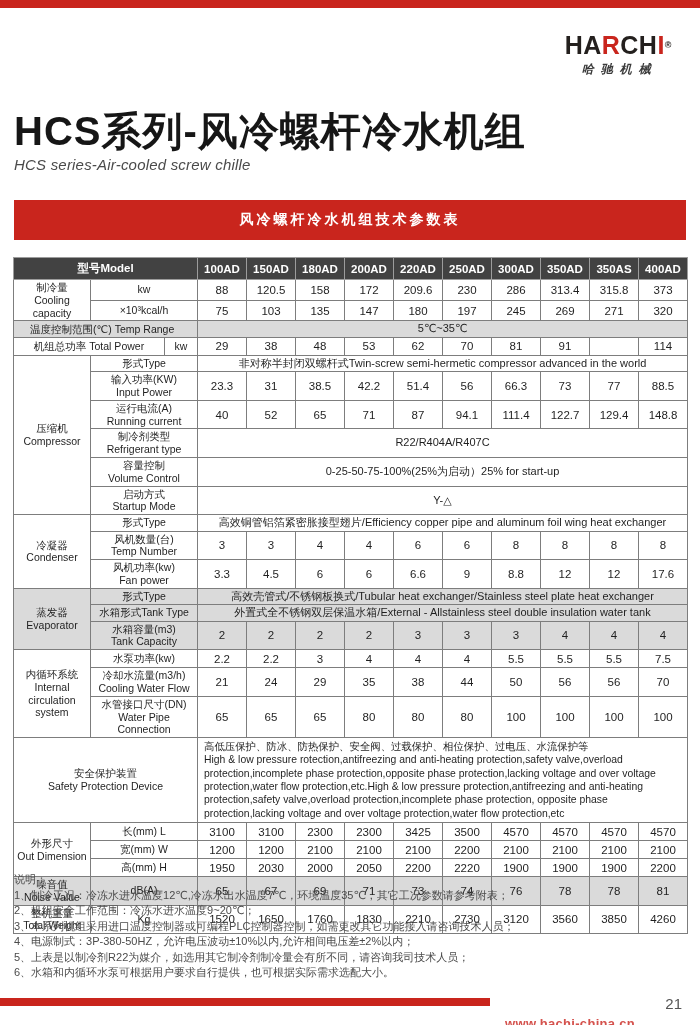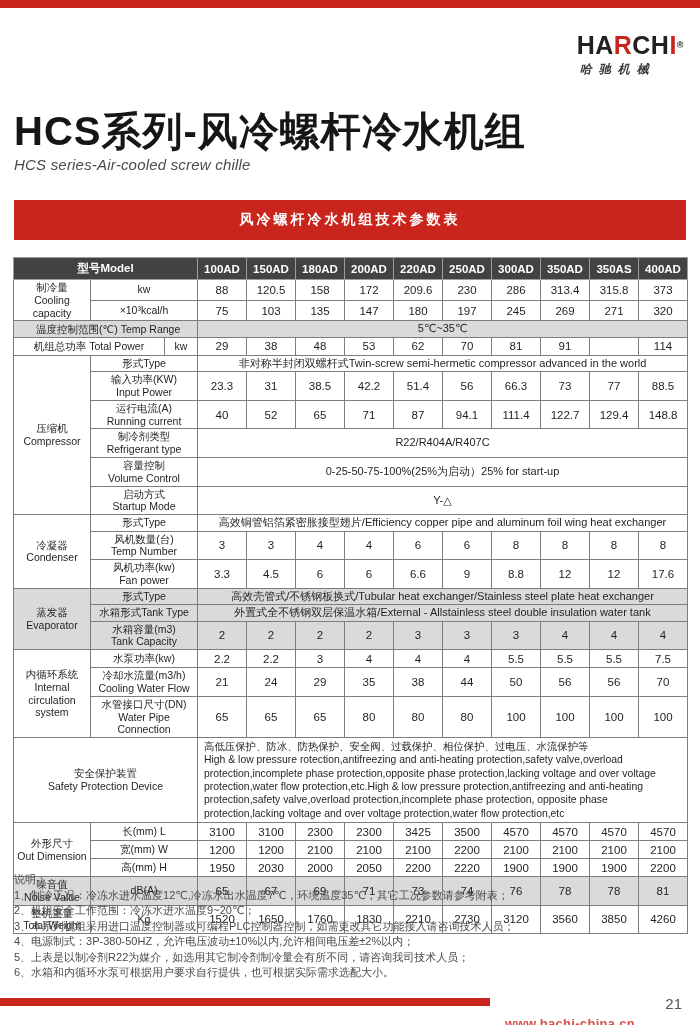--- a/index.html
+++ b/index.html
@@ -2,21 +2,21 @@
 <html><head>
 <meta charset="utf-8">
 <style>
   html,body{margin:0;padding:0;background:#ffffff;}
   .page{position:relative;width:700px;height:1025px;background:#fff;overflow:hidden;
         font-family:"Liberation Sans","DejaVu Sans",sans-serif;color:#222;}
 
   .top-bar{position:absolute;left:0;top:0;width:700px;height:8px;background:#c9251d;}
 
   
-  .logo{position:absolute;top:33px;right:16px;text-align:left;}
+  .logo{position:absolute;top:33px;right:28px;text-align:center;}
   .wordmark{font-size:25px;font-weight:900;letter-spacing:0.5px;color:#24201e;line-height:25px;white-space:nowrap;}
   .wordmark .red{color:#c9251d;}
   .reg{font-size:9px;vertical-align:top;color:#24201e;font-weight:700;}
   .logo-sub{margin-top:3px;padding-left:3px;font-size:12px;font-weight:700;font-style:italic;
             letter-spacing:7px;color:#3a3a3a;white-space:nowrap;}
 
   
   .title-block{position:absolute;left:14px;top:110px;}
   .title{font-size:40px;font-weight:600;letter-spacing:1px;color:#161616;line-height:42px;}
   .subtitle{font-size:15px;font-weight:500;color:#4a4a4a;margin-top:4px;letter-spacing:0.2px;font-style:italic;}
@@ -32,21 +32,21 @@
   td{border:1px solid #7d7d7d;text-align:center;vertical-align:middle;
      padding:1px 2px;font-size:10.5px;color:#1f1f1f;}
   td div{line-height:1.22;}
   td.val{font-size:11.5px;height:15px;}
   tr.head td{background:#424242;color:#ffffff;border-color:#9c9c9c;font-weight:600;
              font-size:11.5px;height:19px;}
   tr.head td.val{font-weight:600;}
   tr.shade td{background:#dadada;}
   td.fullspan{font-size:11px;}
   td.seclab{font-size:10.5px;}
-  td.leftal{text-align:left;padding-left:22px;}
+  td.leftal{text-align:left;padding-left:16px;}
   td.safety{text-align:left;padding:2px 6px;font-size:10.4px;}
   td.safety div{line-height:1.28;}
 
   
   .notes{position:absolute;left:14px;top:872px;width:676px;font-size:11px;color:#4b4b4b;line-height:15.5px;}
   .notes .note-line{white-space:nowrap;}
 
   
   .footer-rule{position:absolute;left:0;top:998px;width:490px;height:8px;background:#c9251d;}
   .footer-url{position:absolute;top:1016px;right:65px;font-size:13px;font-weight:600;color:#d4514c;letter-spacing:0.3px;}

